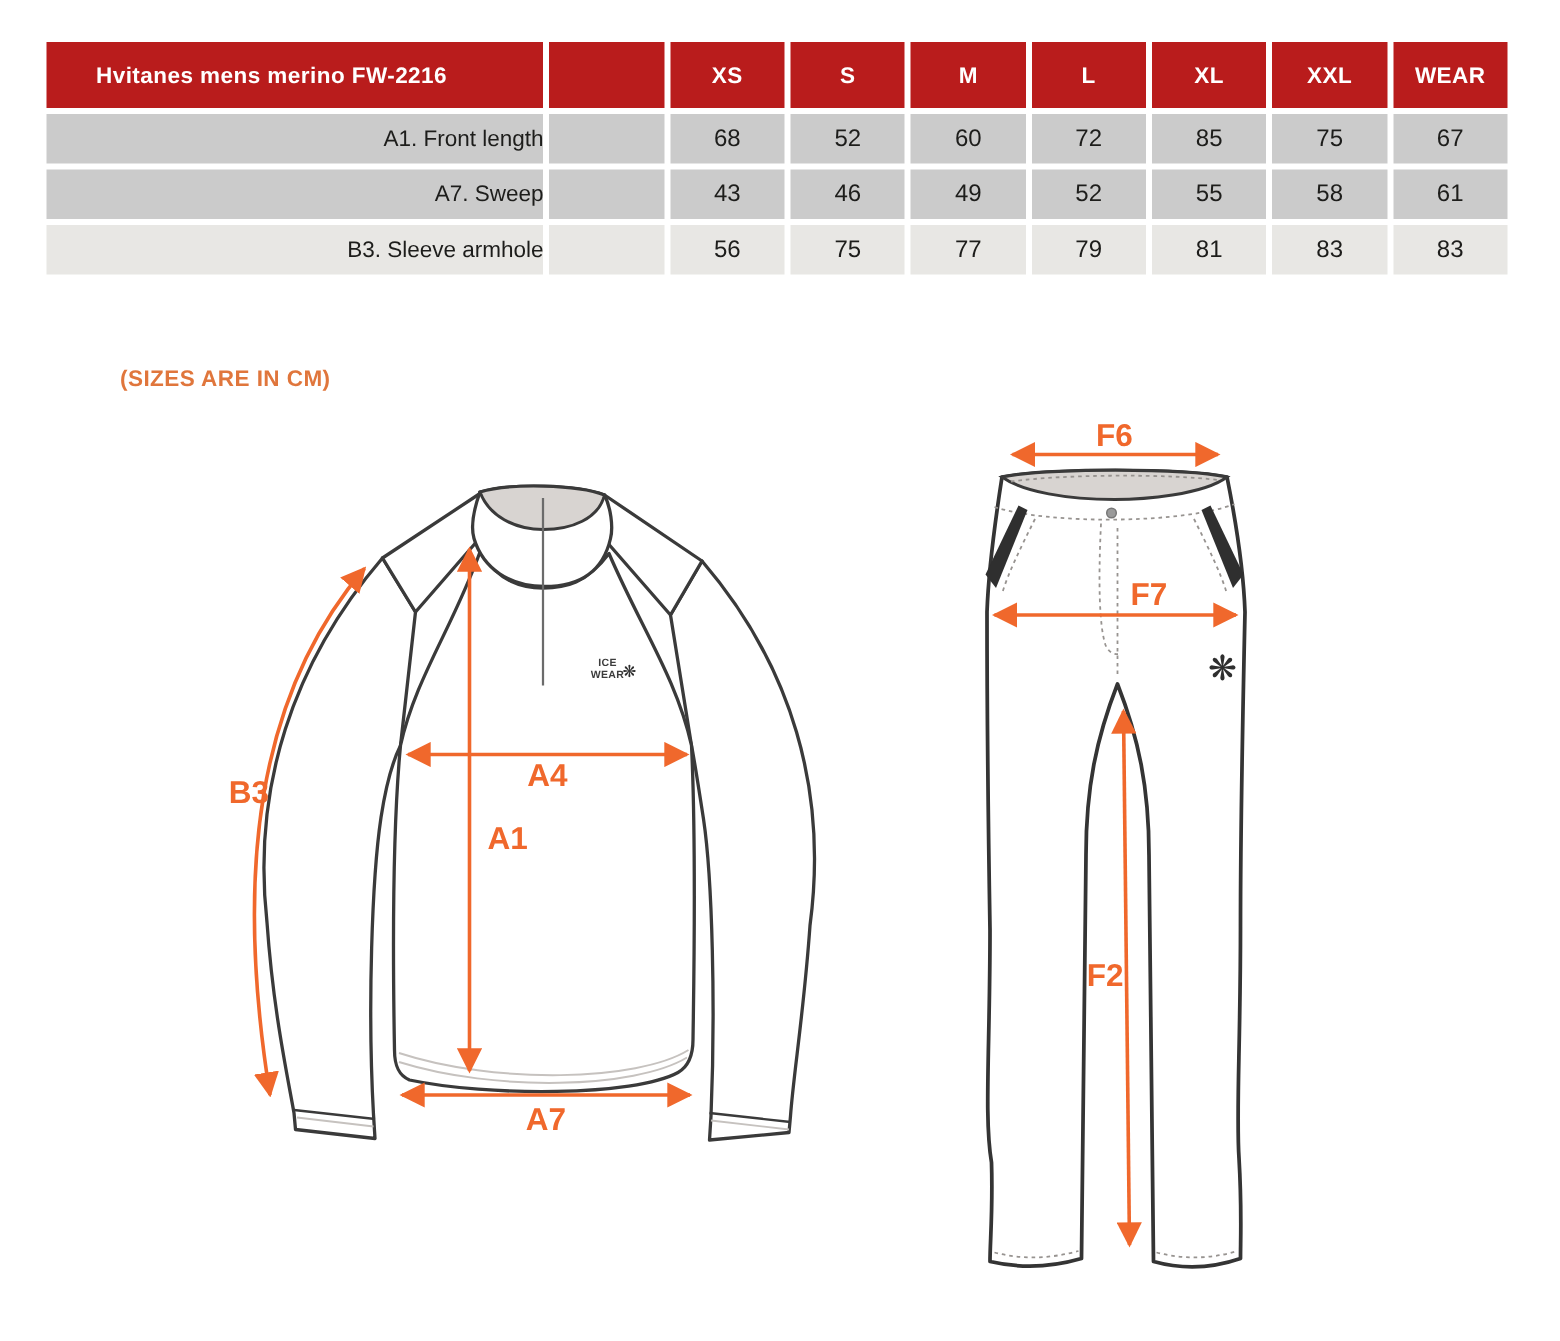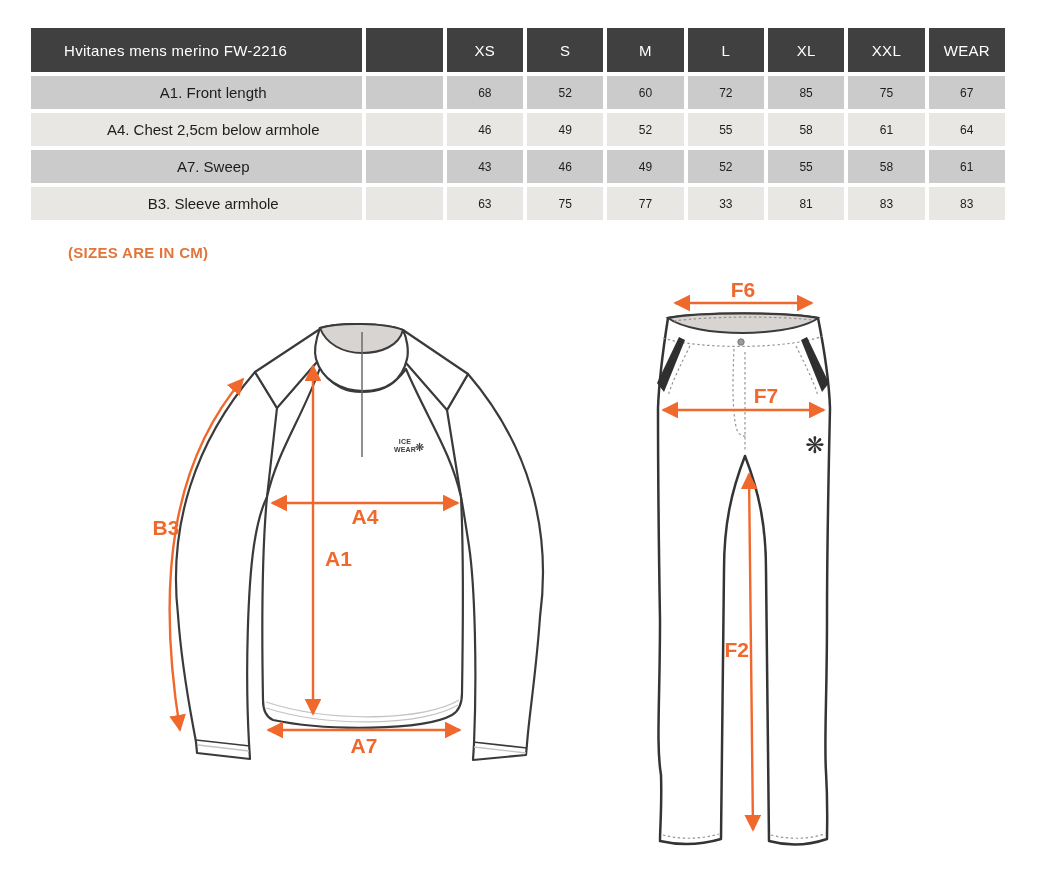--- a/index.html
+++ b/index.html
@@ -3,30 +3,30 @@
 <meta charset="utf-8">
 <style>
   html,body{margin:0;padding:0;background:#fff}
   body{width:1040px;height:894px;position:relative;overflow:hidden;
        font-family:"Liberation Sans",sans-serif;}
 
   
   .size-table{position:absolute;left:27px;top:24px;width:982px;
               border-collapse:separate;border-spacing:4px;table-layout:fixed}
   .size-table td{padding:0;vertical-align:middle}
-  .size-table thead td{background:#404040;color:#fff;font-weight:normal;
+  .size-table thead td{background:#b91c1c;color:#fff;font-weight:bold;
                        font-size:15px;height:44px;text-align:center;letter-spacing:.3px}
   .size-table thead td.title{text-align:left;padding-left:33px;font-size:15px}
-  .size-table tbody td{height:33px;font-size:12px;text-align:center;color:#1d1d1b}
+  .size-table tbody td{height:33px;font-size:16px;text-align:center;color:#1d1d1b}
   .size-table tbody tr.dark  td{background:#cbcbcb}
   .size-table tbody tr.light td{background:#e8e7e4}
-  .size-table tbody td.rowlabel{text-align:center;padding-left:33px;font-size:15px}
+  .size-table tbody td.rowlabel{text-align:right;padding-left:33px;font-size:15px}
 
   
-  .note{position:absolute;left:68px;top:244px;color:#e0763c;font-size:15px;
+  .note{position:absolute;left:80px;top:244px;color:#e0763c;font-size:15px;
         letter-spacing:.3px;font-weight:600}
 
   
   .diagram-svg{position:absolute;left:0;top:276px}
   .outline{fill:#ffffff;stroke:#3a3a3a;stroke-width:2.2;stroke-linejoin:round;stroke-linecap:round}
   .outline-thick{fill:#ffffff;stroke:#343434;stroke-width:2.5;stroke-linejoin:round;stroke-linecap:round}
   .greyfill{fill:#d8d4d1;stroke:#3a3a3a;stroke-width:2}
   .stitch{fill:none;stroke:#c6c2bf;stroke-width:1.3}
   .dotted{fill:none;stroke:#979390;stroke-width:1.2;stroke-dasharray:2.4 2.6}
   .seam{fill:none;stroke:#3a3a3a;stroke-width:1.6}
@@ -70,49 +70,38 @@
       <td class="rowlabel">A1. Front length</td>
       <td></td>
       <td>68</td>
       <td>52</td>
       <td>60</td>
       <td>72</td>
       <td>85</td>
       <td>75</td>
       <td>67</td>
     </tr>
-    <tr class="light">
-      <td class="rowlabel">A4. Chest 2,5cm below armhole</td>
-      <td></td>
-      <td>46</td>
-      <td>49</td>
-      <td>52</td>
-      <td>55</td>
-      <td>58</td>
-      <td>61</td>
-      <td>64</td>
-    </tr>
     <tr class="dark">
       <td class="rowlabel">A7. Sweep</td>
       <td></td>
       <td>43</td>
       <td>46</td>
       <td>49</td>
       <td>52</td>
       <td>55</td>
       <td>58</td>
       <td>61</td>
     </tr>
     <tr class="light">
       <td class="rowlabel">B3. Sleeve armhole</td>
       <td></td>
-      <td>63</td>
+      <td>56</td>
       <td>75</td>
       <td>77</td>
-      <td>33</td>
+      <td>79</td>
       <td>81</td>
       <td>83</td>
       <td>83</td>
     </tr>
   </tbody>
 </table>
 
 <div class="note">(SIZES ARE IN CM)</div>
 
 <svg class="diagram-svg" width="1040" height="618" viewBox="0 276 1040 618" xmlns="http://www.w3.org/2000/svg">

